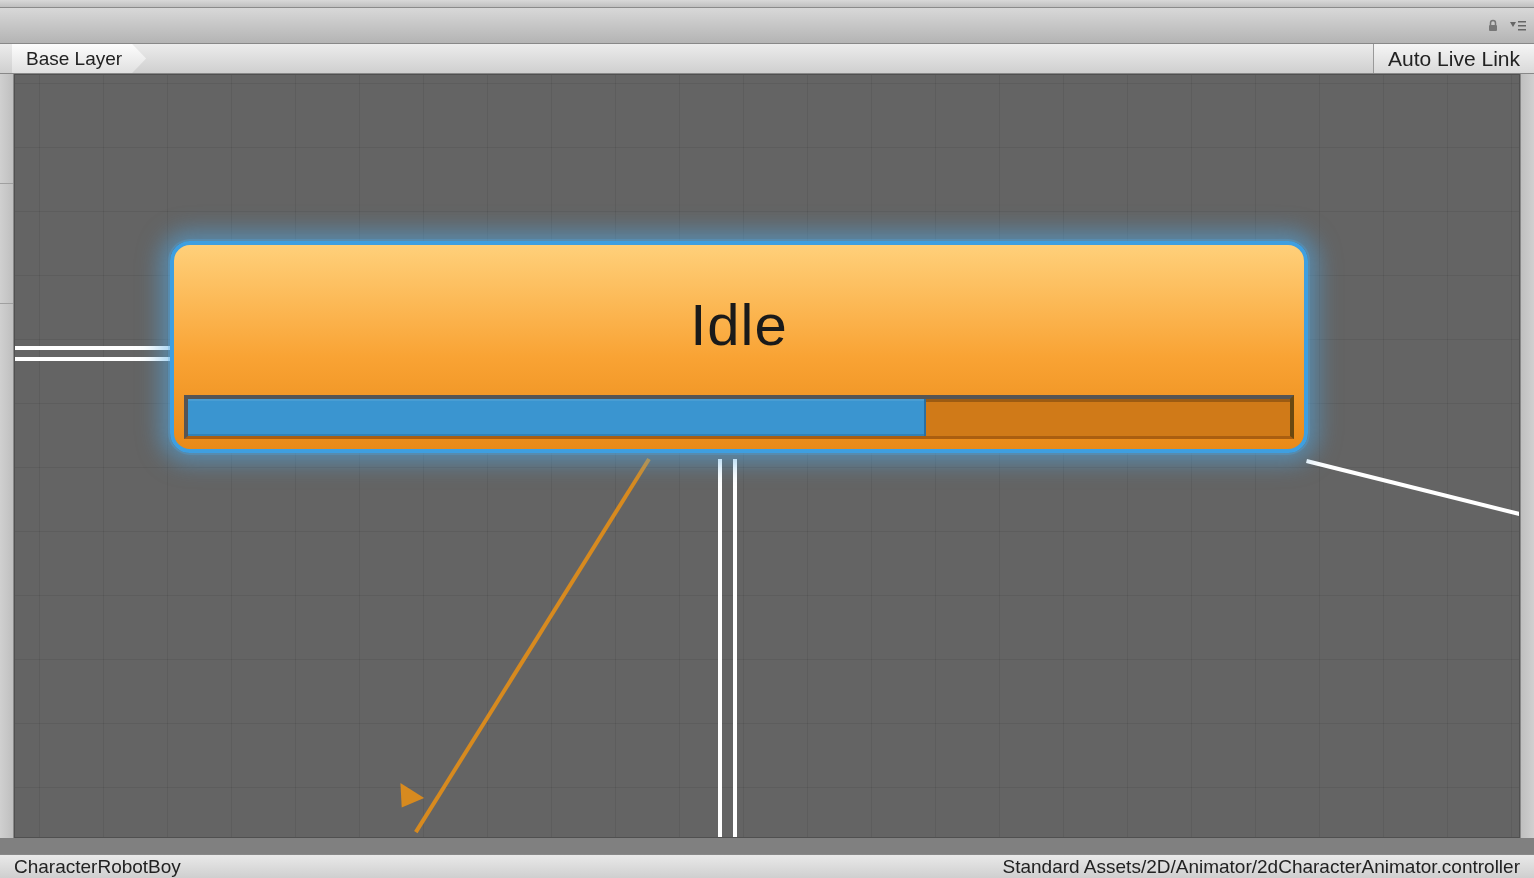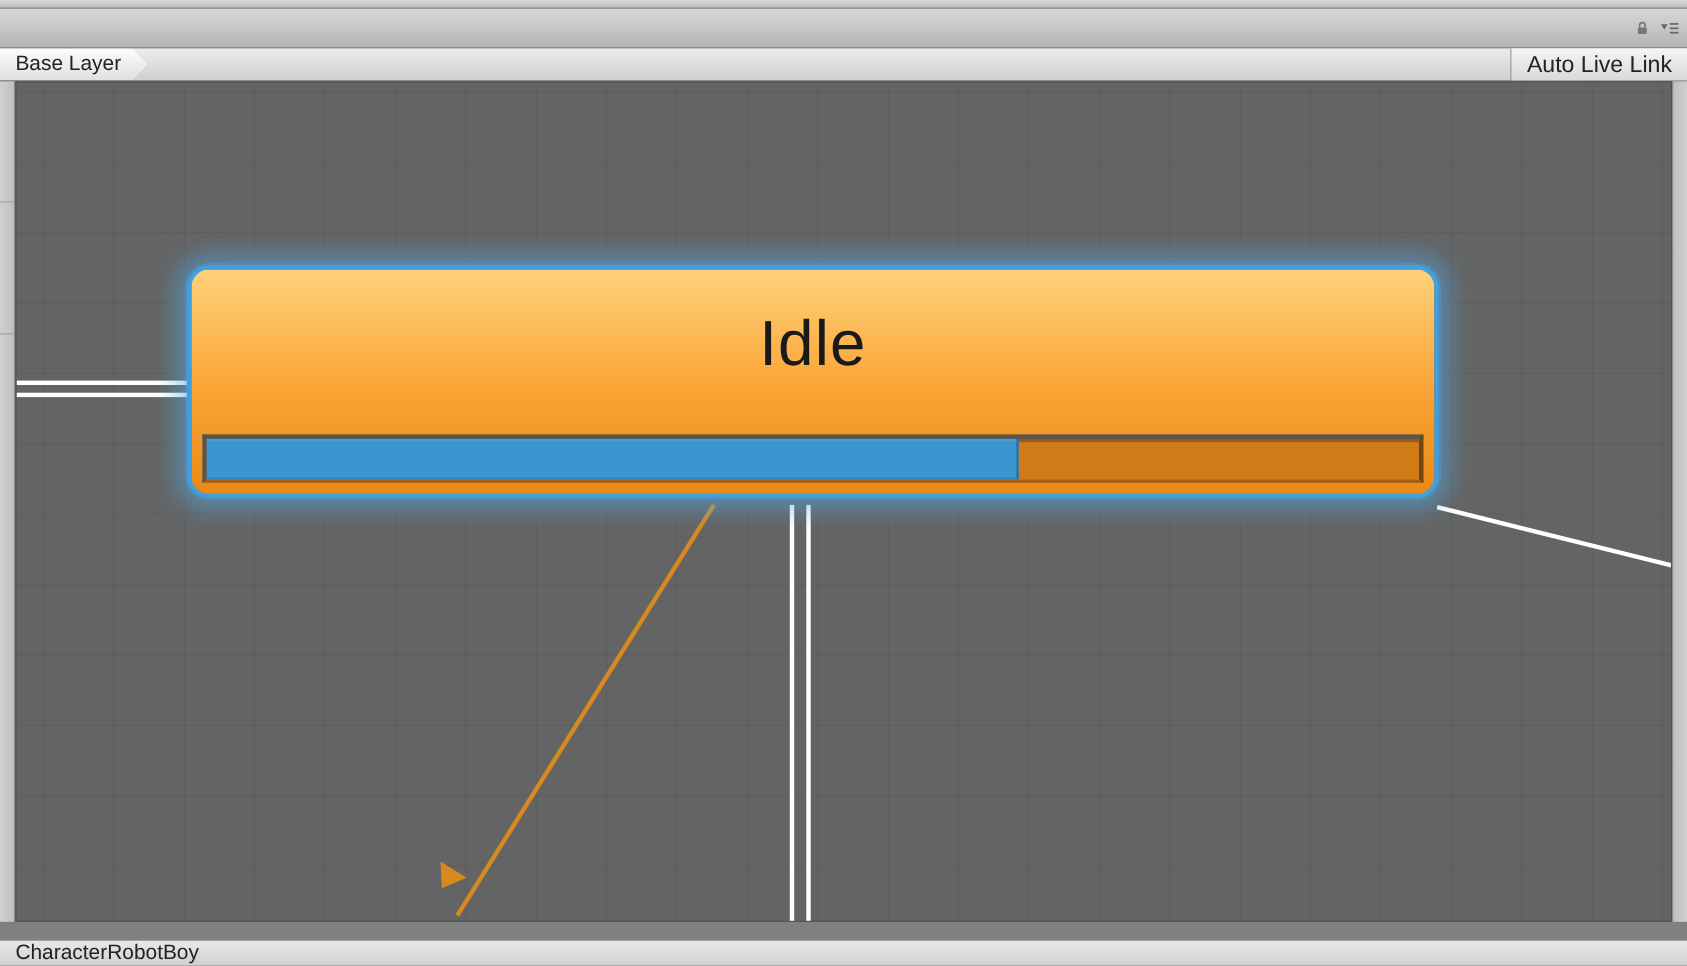--- a/index.html
+++ b/index.html
@@ -35,20 +35,21 @@
     .options-icon svg { display: block; }
 
     
     .breadcrumb-bar {
       height: 30px;
       background: linear-gradient(to bottom, #ececec, #cfcfcf);
       border-bottom: 1px solid #888;
       display: flex;
       align-items: stretch;
       position: relative;
+      padding-left: 12px;
     }
     .breadcrumb-tab {
       height: 100%;
       display: flex;
       align-items: center;
       padding: 0 24px 0 14px;
       font-size: 19px;
       color: #222;
       background: linear-gradient(to bottom, #fdfdfd, #e0e0e0);
       position: relative;
@@ -129,21 +130,21 @@
       background: linear-gradient(to bottom, #ffd07a 0%, #f9a334 55%, #e98a18 100%);
       border: 4px solid #3f9fe0;
       box-shadow:
         0 0 0 2px rgba(80,170,230,0.25),
         0 0 22px 10px rgba(80,170,230,0.55);
     }
     .state-node-label {
       text-align: center;
       font-size: 58px;
       color: #1a1a1a;
-      padding-top: 34px;
+      padding-top: 46px;
       font-weight: 400;
       letter-spacing: 1px;
     }
 
     .progress-track {
       position: absolute;
       left: 10px;
       right: 10px;
       bottom: 10px;
       height: 44px;
@@ -275,13 +276,14 @@
       <div class="progress-fill" id="progress-fill" style="width: 67%;"></div>
     </div>
   </div>
 
 </div>
 
 <div class="right-edge"></div>
 
 <div class="status-bar">
   <span>CharacterRobotBoy</span>
+  <span>Standard Assets/2D/Animator/2dCharacterAnimator.controller</span>
 </div>
 
 </body></html>

